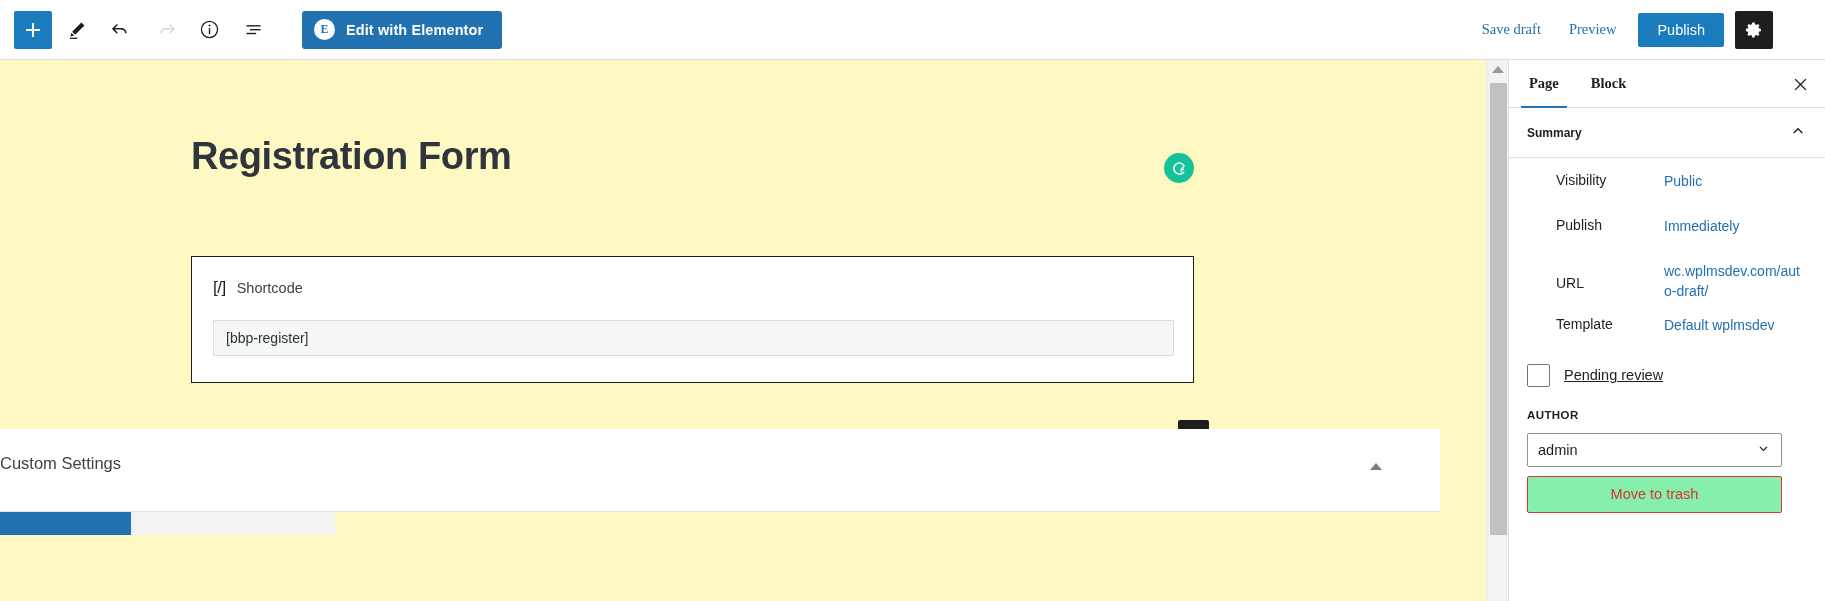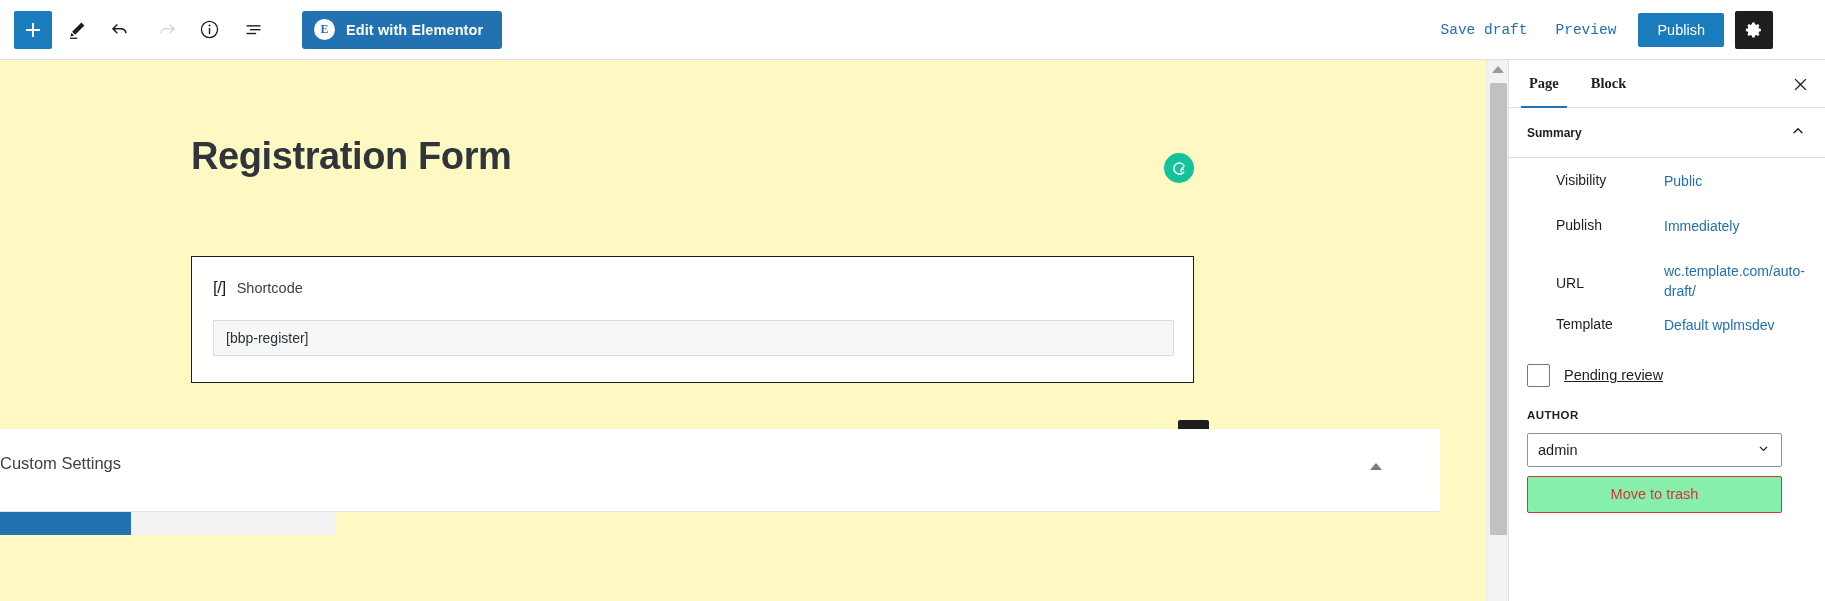--- a/index.html
+++ b/index.html
@@ -80,21 +80,21 @@
     padding-right: 12px;
     gap: 0;
   }
   .link-btn {
     background: transparent;
     border: none;
     color: #2271b1;
     font-size: 14.5px;
     cursor: pointer;
     padding: 8px 14px;
-    font-family: Liberation Mono, monospace;
+    font-family: Liberation Serif, serif;
   }
   .publish-btn {
     background: #1a7bbd;
     color: #ffffff;
     border: none;
     border-radius: 2px;
     font-size: 14.5px;
     padding: 9px 19px;
     margin-left: 8px;
     cursor: pointer;
@@ -595,21 +595,21 @@
         <button class="svalue">Public</button>
       </div>
 
       <div class="srow">
         <span class="slabel">Publish</span>
         <button class="svalue">Immediately</button>
       </div>
 
       <div class="srow url-row">
         <span class="slabel">URL</span>
-        <button class="svalue">wc.template.com/auto-draft/</button>
+        <button class="svalue">wc.wplmsdev.com/auto-draft/</button>
       </div>
 
       <div class="srow">
         <span class="slabel">Template</span>
         <button class="svalue">Default wplmsdev</button>
       </div>
 
       <div class="check-row">
         <span class="checkbox"></span>
         <span class="clabel">Pending review</span>

